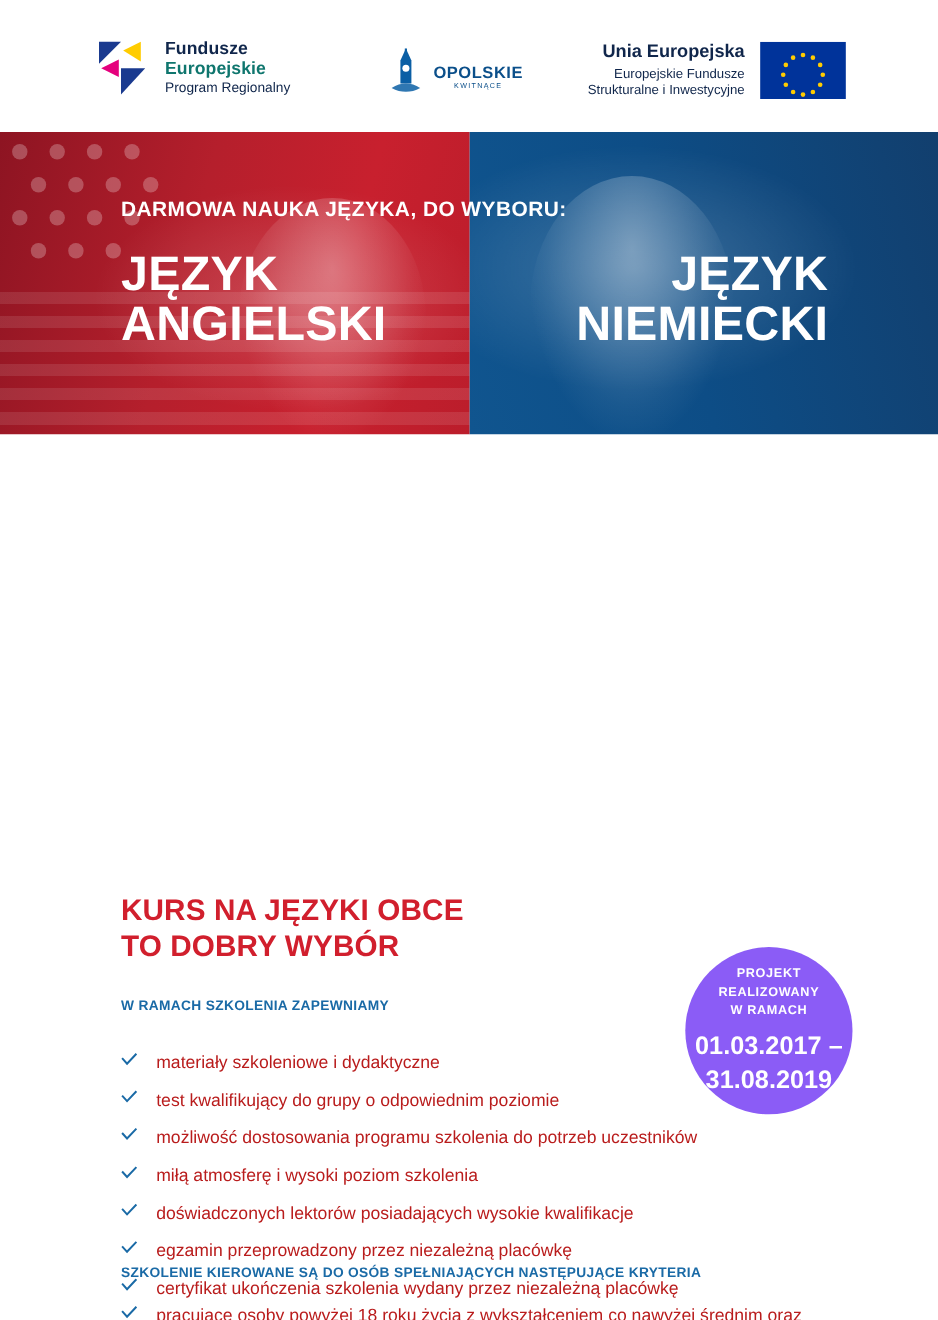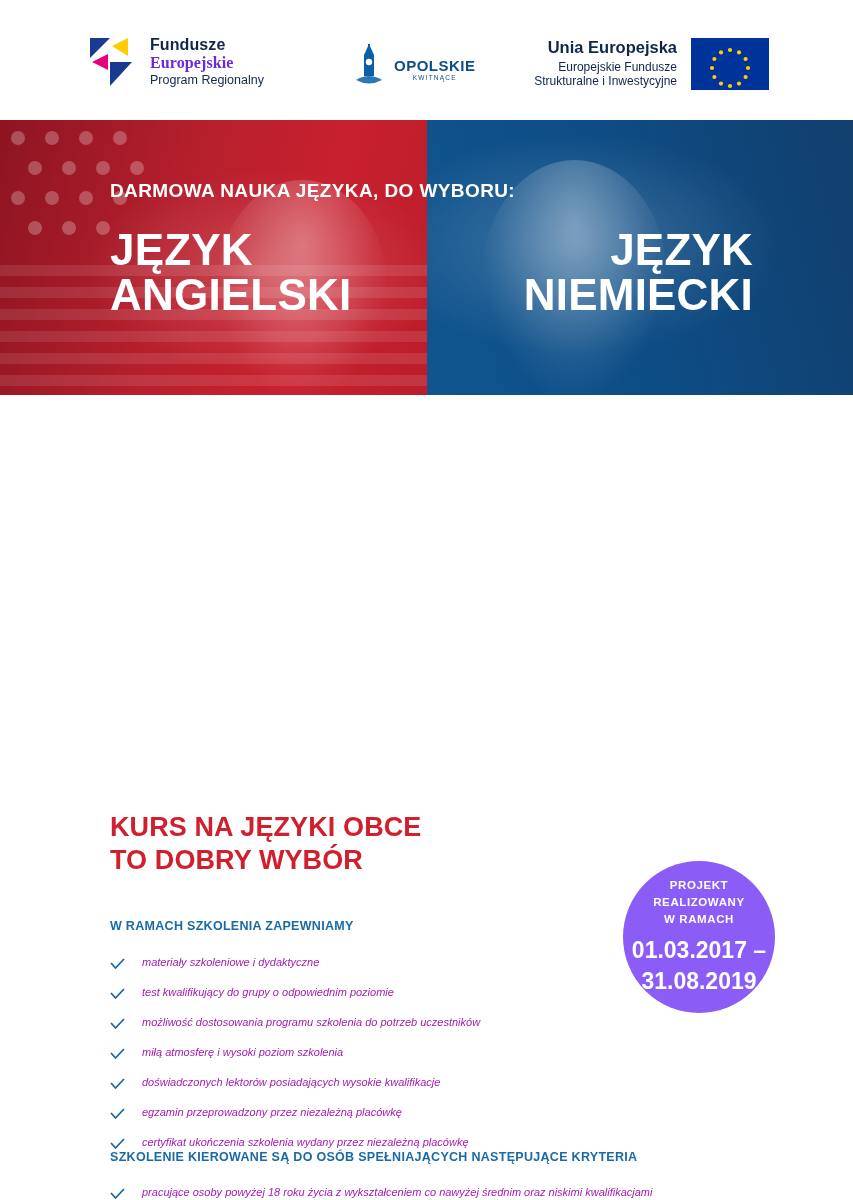--- a/index.html
+++ b/index.html
@@ -21,21 +21,21 @@
     align-items: center;
     justify-content: center;
     gap: 0px;
   }
   .logo-fe {
     position: absolute; left: 88px; top: 36px;
     display: flex; align-items: flex-start; gap: 10px;
   }
   .fe-text { line-height: 1.12; }
   .fe-text .l1 { font-size: 16px; font-weight: bold; color:#10264b; letter-spacing:.1px; }
-  .fe-text .l2 { font-size: 16px; font-weight: bold; color:#6d28d9; letter-spacing:.1px;font-family:Liberation Serif, serif; }
+  .fe-text .l2 { font-size: 16px; font-weight: bold; color:#0f766e; letter-spacing:.1px; }
   .fe-text .l3 { font-size: 12.5px; color:#10264b; margin-top:1px; }
 
   .logo-op {
     position: absolute; left: 350px; top: 42px;
     display:flex; align-items:center; gap:6px;
   }
   .op-text { font-size: 15px; font-weight: bold; color:#0b4f8a; letter-spacing:.5px; }
   .op-sub { font-size: 6.5px; color:#0b4f8a; letter-spacing:1.2px; text-align:center; }
 
   .logo-ue {
@@ -109,30 +109,30 @@
     background:#8b5cf6; color:#fff; text-align:center;
     display:flex; flex-direction:column; align-items:center; justify-content:center;
   }
   .circle .c1 { font-size: 11.5px; font-weight:bold; line-height:1.5; letter-spacing:.6px; }
   .circle .c2 { font-size: 23px; font-weight:bold; line-height:1.35; margin-top:7px; }
 
   .sec-head {
     position:absolute; left: 110px;
     color:#1a6aa6; font-weight:bold; font-size: 12.5px; letter-spacing:.3px;
   }
-  #head1 { top: 524px; }
+  #head1 { top: 512px; }
   #head2 { top: 755px; }
 
   .list { position:absolute; left: 110px; }
   #list1 { top: 560px; }
   #list2 { top: 790px; width: 620px; }
   .li { display:flex; align-items:flex-start; gap: 17px; margin-bottom: 11px; }
   #list2 .li { margin-bottom: 14px; }
   .tick { flex: 0 0 auto; margin-top: 1px; }
-  .li-txt { font-size: 11px; color:#a21caf; line-height: 1.45; font-style: italic; }
+  .li-txt { font-size: 16px; color:#b91c1c; line-height: 1.45; }
 </style>
 </head>
 <body>
 
 <div class="page">
 
   <div class="logo-bar">
 
     <div class="logo-fe">
       <span>

